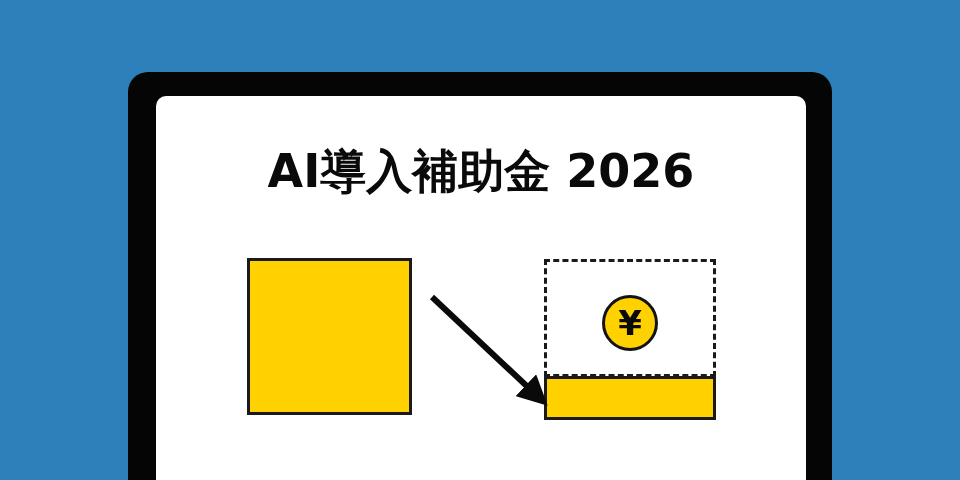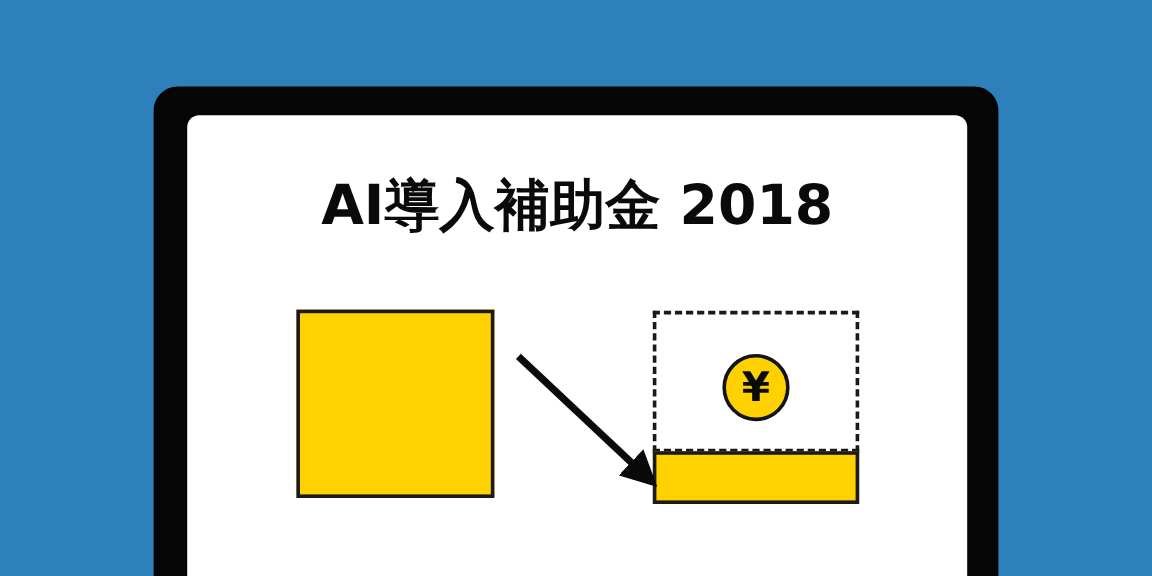--- a/index.html
+++ b/index.html
@@ -142,21 +142,21 @@
 </style>
 </head>
 <body>
 
 <div class="canvas">
 
   <div class="device-frame"></div>
 
   <div class="device-screen">
 
-    <div class="headline">AI導入補助金 2018</div>
+    <div class="headline">AI導入補助金 2026</div>
 
     <div class="illustration">
 
       <div class="block-source"></div>
 
       <div class="block-target-outline"></div>
 
       <div class="coin">
         <span class="coin-symbol">¥</span>
       </div>

